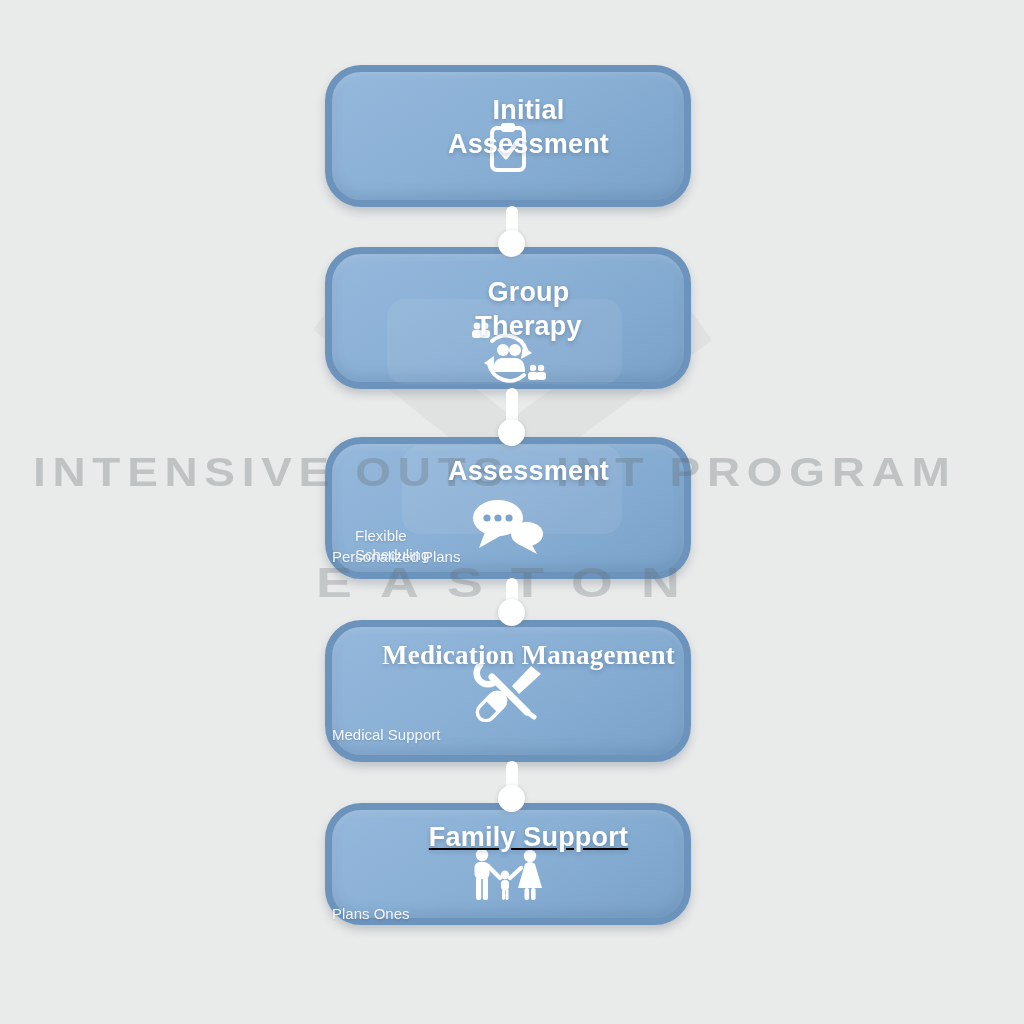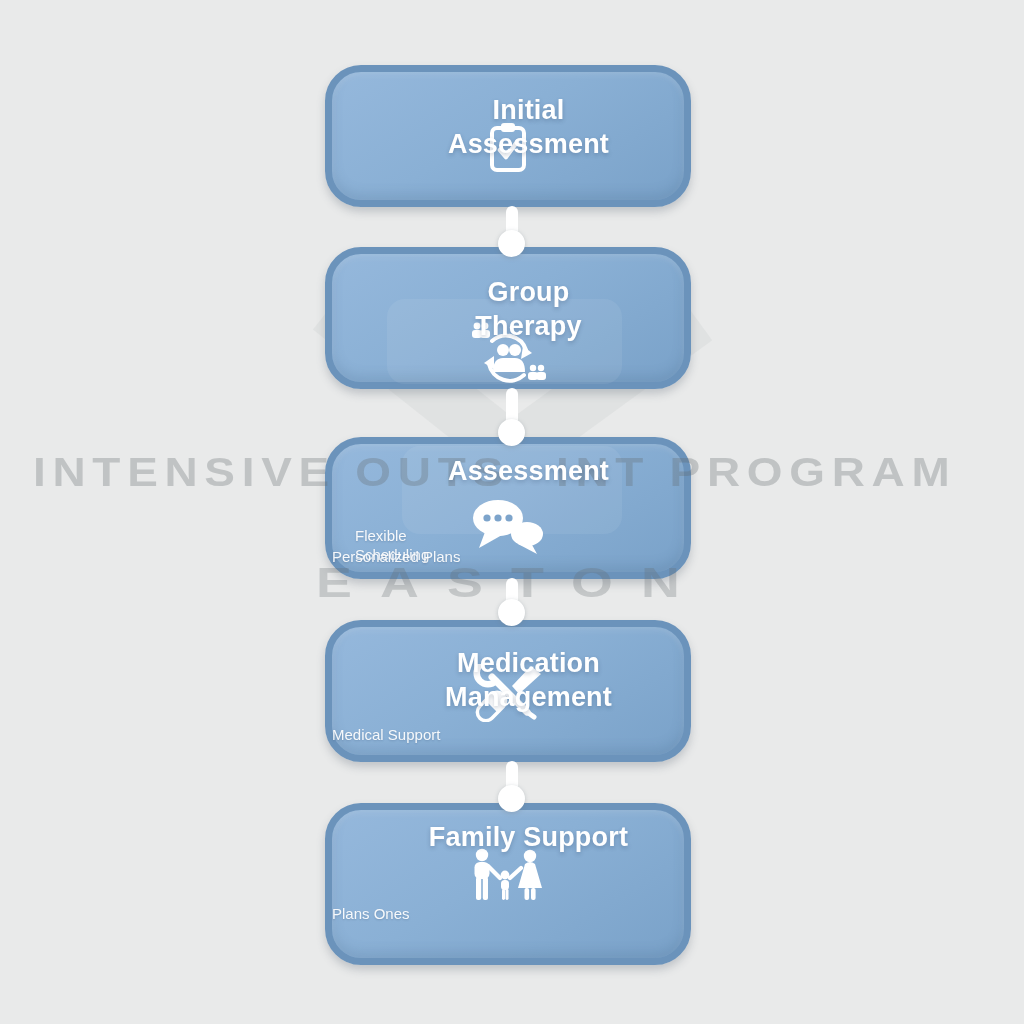--- a/index.html
+++ b/index.html
@@ -29,21 +29,21 @@
     background:linear-gradient(148deg,#95b8dc 0%,#8ab0d5 45%,#7aa2c9 100%);
     box-shadow:0 5px 9px rgba(100,110,122,0.30),
                inset 0 -6px 12px rgba(60,92,128,0.18),
                inset 0 3px 6px rgba(255,255,255,0.15);
     padding-left:41px;
   }
   .step-1 { top:65px; }
   .step-2 { top:247px; }
   .step-3 { top:437px; }
   .step-4 { top:620px; }
-  .step-5 { top:803px; height:162px; }
+  .step-5 { top:803px; height:122px;text-decoration:underline; }
   .ghost-through { position:absolute; background:rgba(255,255,255,0.07); border-radius:18px; }
   .title {
     position:relative; z-index:5; color:#ffffff; font-weight:bold; text-align:center;
     font-size:27px; line-height:34px; letter-spacing:0.2px;
     text-shadow:0 2px 4px rgba(38,60,92,0.28);
   }
   .sub {
     position:absolute; z-index:5; color:rgba(255,255,255,0.93);
     font-size:15px; line-height:19px; text-align:left;
     text-shadow:0 1px 2px rgba(38,60,92,0.22);
@@ -138,21 +138,21 @@
     <svg class="icon" style="top:37px;" width="74" height="58" viewBox="0 0 74 58">
       <path d="M9 1 A11 11 0 1 0 25 17" fill="none" stroke="#ffffff" stroke-width="6.5" stroke-linecap="round"></path>
       <line x1="21" y1="13" x2="56" y2="48" stroke="#ffffff" stroke-width="7" stroke-linecap="round"></line>
       <line x1="56" y1="48" x2="63" y2="53" stroke="#ffffff" stroke-width="5" stroke-linecap="round"></line>
       <path d="M60 2 L70 10 L48 30 L41 22 Z" fill="#ffffff"></path>
       <g transform="rotate(45 20.5 42.5)">
         <rect x="12" y="26" width="17" height="33" rx="8.5" fill="none" stroke="#ffffff" stroke-width="3.5"></rect>
         <path d="M12 42.5 L12 34.5 A8.5 8.5 0 0 1 29 34.5 L29 42.5 Z" fill="#ffffff"></path>
       </g>
     </svg>
-    <div class="title" style="margin-top:19px;">Medication Management</div>
+    <div class="title" style="margin-top:11px;font-family:Liberation Serif, serif;">Medication Management</div>
     <div class="sub sub-center" style="top:98px;">Medical Support</div>
   </div>
 
   <div class="link-line" style="top:761px; height:39px;"></div>
   <div class="link-dot" style="top:785px;"></div>
 
   <div class="step step-5">
     <svg class="icon" style="top:38px;" width="78" height="56" viewBox="0 0 78 56">
       <g fill="#ffffff">
         <circle cx="13" cy="7" r="6.2"></circle>

